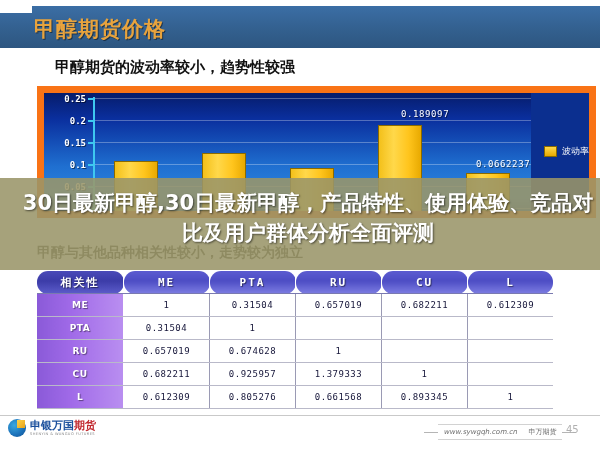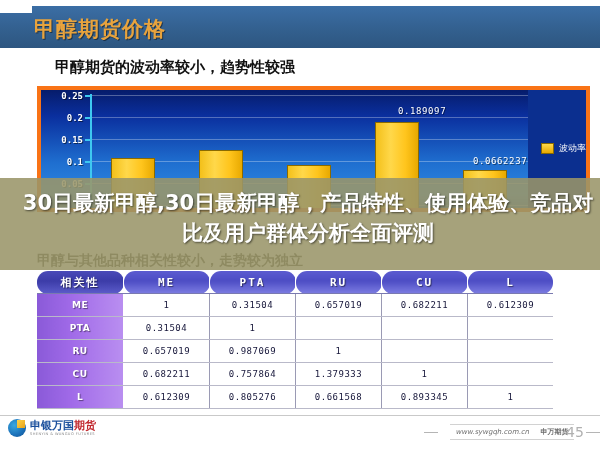--- a/index.html
+++ b/index.html
@@ -31,21 +31,21 @@
   .heading1{
     position:absolute;left:55px;top:58px;
     font-size:15px;font-weight:bold;color:#111111;white-space:nowrap;
     font-family:"DejaVu Sans","Liberation Sans",sans-serif;
   }
 
   
   .chart-wrap{
     position:absolute;left:37px;top:86px;width:545px;height:118px;
     background:#3b82f6;
-    border:4px solid #f97316;
+    border:7px solid #f97316;
     overflow:hidden;
   }
   .chart-plot{
     position:absolute;left:0;top:0;width:487px;height:118px;
     background:linear-gradient(to bottom,#061c6b 0%,#0a2f9e 22%,#1f6fd0 62%,#2e86e0 88%,#1d5fb5 100%);
   }
   .chart-right{
     position:absolute;left:487px;top:0;width:58px;height:118px;
     background:#0b2f8f;
   }
@@ -88,21 +88,21 @@
     background:linear-gradient(to bottom,#ffd84a,#e8a900);
     border:1px solid #8a6a00;
   }
   .legend-label{
     font-size:9px;color:#ffffff;white-space:nowrap;
     font-family:"DejaVu Sans","Liberation Sans",sans-serif;
   }
 
   
   .heading2{
-    position:absolute;left:37px;top:252px;
+    position:absolute;left:37px;top:244px;
     font-size:14px;font-weight:bold;color:#3c3c28;white-space:nowrap;
     font-family:"DejaVu Sans","Liberation Sans",sans-serif;
   }
 
   
   .corr-table{
     position:absolute;left:37px;top:271px;width:511px;
     border-collapse:collapse;
     table-layout:fixed;
   }
@@ -183,38 +183,38 @@
     font-family:"DejaVu Sans","Liberation Sans",sans-serif;
   }
   .logo-cn .blue{color:#1a4f9c;}
   .logo-cn .red{color:#c1272d;}
   .logo-en{
     font-size:3.6px;color:#8a8a8a;letter-spacing:.4px;white-space:nowrap;margin-top:2px;
     font-family:"DejaVu Sans","Liberation Sans",sans-serif;
   }
   .foot-box{
     position:absolute;left:424px;top:424px;
-    display:flex;align-items:center;gap:12px;justify-content:center;
+    display:flex;align-items:center;gap:0px;justify-content:center;
   }
   .foot-dash{width:14px;height:1px;background:#b5b5b5;}
   .foot-inner{
     border:1px solid #d2d2d2;border-left:none;border-right:none;
     padding:2px 6px;display:flex;align-items:center;gap:11px;
   }
   .foot-url{
     font-size:7px;color:#6d6d6d;white-space:nowrap;font-style:italic;
     font-family:"DejaVu Sans","Liberation Sans",sans-serif;
   }
   .foot-cn{
-    font-size:7px;color:#6d6d6d;white-space:nowrap;font-weight:bold;
+    font-size:7px;color:#6d6d6d;white-space:nowrap;font-weight:normal;
     font-family:"DejaVu Sans","Liberation Sans",sans-serif;
   }
   .page-num{
     position:absolute;left:566px;top:424px;
-    font-size:14px;color:#b0b0b0;
+    font-size:10px;color:#b0b0b0;
     font-family:"DejaVu Sans","Liberation Sans",sans-serif;
   }
 </style>
 </head>
 <body>
 
 <div id="slide">
 
   <div class="banner">
     <div class="banner-notch"></div>
@@ -290,29 +290,29 @@
         <td class="row-head">PTA</td>
         <td class="cell-div">0.31504</td>
         <td class="cell-div">1</td>
         <td class="cell-div"></td>
         <td class="cell-div"></td>
         <td></td>
       </tr>
       <tr>
         <td class="row-head">RU</td>
         <td class="cell-div">0.657019</td>
-        <td class="cell-div">0.987069</td>
+        <td class="cell-div">0.674628</td>
         <td class="cell-div">1</td>
         <td class="cell-div"></td>
         <td></td>
       </tr>
       <tr>
         <td class="row-head">CU</td>
         <td class="cell-div">0.682211</td>
-        <td class="cell-div">0.757864</td>
+        <td class="cell-div">0.925957</td>
         <td class="cell-div">1.379333</td>
         <td class="cell-div">1</td>
         <td></td>
       </tr>
       <tr>
         <td class="row-head">L</td>
         <td class="cell-div">0.612309</td>
         <td class="cell-div">0.805276</td>
         <td class="cell-div">0.661568</td>
         <td class="cell-div">0.893345</td>

